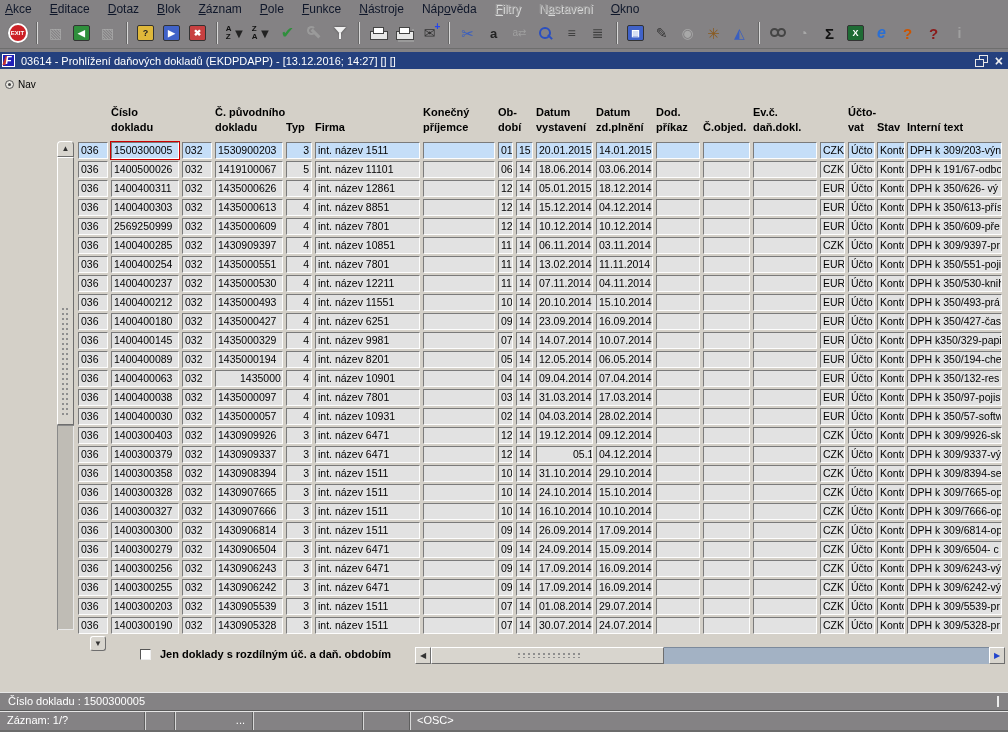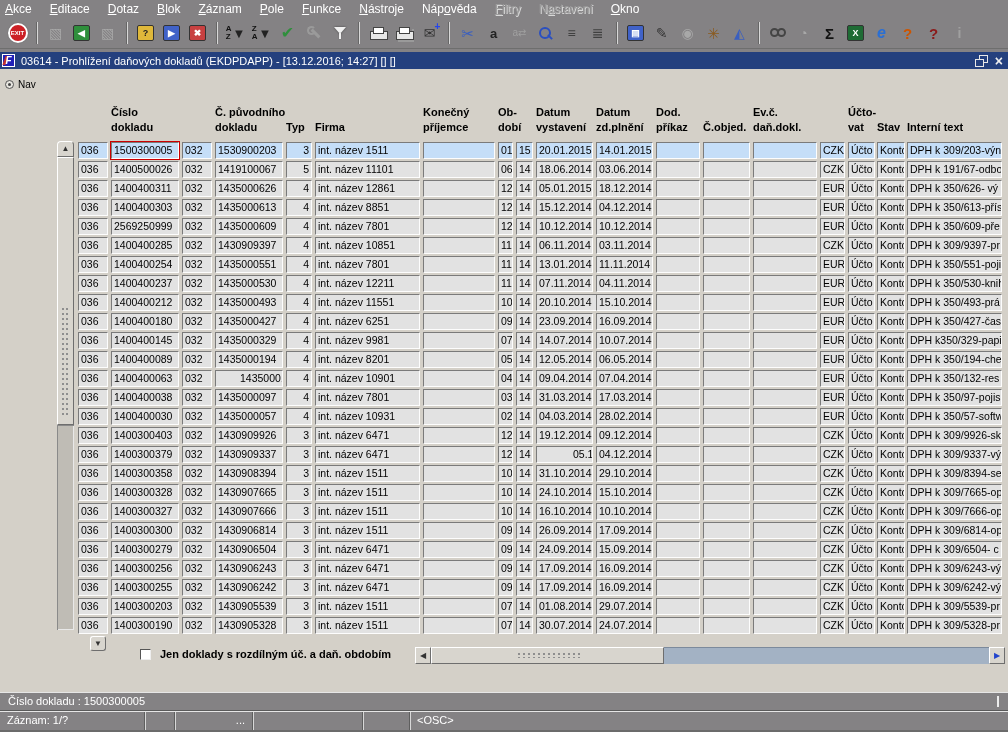--- a/index.html
+++ b/index.html
@@ -6,21 +6,21 @@
     --chrome:#848284; --titlebar:#24407e; --content:#d4d0c8;
     --cellbg:#e2e2e2; --selbg:#c5def8; --focus:#cc0000;
   }
   *{box-sizing:border-box;}
   html,body{margin:0;padding:0;}
   body{font-family:"Liberation Sans",sans-serif;background:#555;}
   #app{position:relative;width:1008px;height:732px;background:var(--content);overflow:hidden;}
 
   
   .menubar{position:absolute;top:0;left:0;width:100%;height:18px;background:var(--chrome);display:flex;align-items:center;}
-  .menu-item{font-size:12px;color:#ffffff;padding:0 9px;height:18px;line-height:18px;white-space:nowrap;cursor:default;}
+  .menu-item{font-size:12px;color:#0f172a;padding:0 9px;height:18px;line-height:18px;white-space:nowrap;cursor:default;}
   .menu-item:first-child{padding-left:5px;}
   .menu-item.disabled{color:#9d9d9d;text-shadow:1px 1px 0 #d9d9d9;}
   .menu-item u{text-decoration:underline;}
 
   
   .toolbar{position:absolute;top:18px;left:0;width:100%;height:31px;background:var(--chrome);display:flex;align-items:center;padding-left:5px;border-bottom:1px solid #6e6e6e;}
   .chrome-gap{position:absolute;top:49px;left:0;width:100%;height:3px;background:var(--chrome);}
   .tbtn{width:25px;height:25px;display:flex;align-items:center;justify-content:center;margin-right:1px;position:relative;flex:none;}
   .tbsep{width:2px;height:22px;border-left:1px solid #666;border-right:1px solid #d8d8d8;margin:0 5px;flex:none;}
   .ic-exit{width:20px;height:20px;border-radius:50%;background:#cc2026;border:2px solid #fff;box-shadow:0 0 1px #555;color:#fff;font-size:6px;font-weight:bold;display:flex;align-items:center;justify-content:center;}
@@ -455,21 +455,21 @@
         <div class="row" style="top: 114px;">
           <div class="cell" style="left: 78px; width: 30px;">036</div>
           <div class="cell" style="left: 111px; width: 68px;">1400400254</div>
           <div class="cell" style="left: 182px; width: 30px;">032</div>
           <div class="cell" style="left: 215px; width: 68px;">1435000551</div>
           <div class="cell r" style="left: 286px; width: 26px;">4</div>
           <div class="cell" style="left: 315px; width: 105px;">int. název 7801</div>
           <div class="cell" style="left: 423px; width: 72px;"></div>
           <div class="cell" style="left: 498px; width: 15px;">11</div>
           <div class="cell" style="left: 516px; width: 17px;">14</div>
-          <div class="cell" style="left: 536px; width: 57px;">13.01.2014</div>
+          <div class="cell" style="left: 536px; width: 57px;">13.02.2014</div>
           <div class="cell" style="left: 596px; width: 57px;">11.11.2014</div>
           <div class="cell" style="left: 656px; width: 44px;"></div>
           <div class="cell" style="left: 703px; width: 47px;"></div>
           <div class="cell" style="left: 753px; width: 64px;"></div>
           <div class="cell" style="left: 820px; width: 25px;">EUR</div>
           <div class="cell" style="left: 848px; width: 27px;">Účto</div>
           <div class="cell" style="left: 877px; width: 28px;">Kontov</div>
           <div class="cell" style="left: 907px; width: 95px;">DPH k 350/551-poji</div>
         </div>
         <div class="row" style="top: 133px;">

